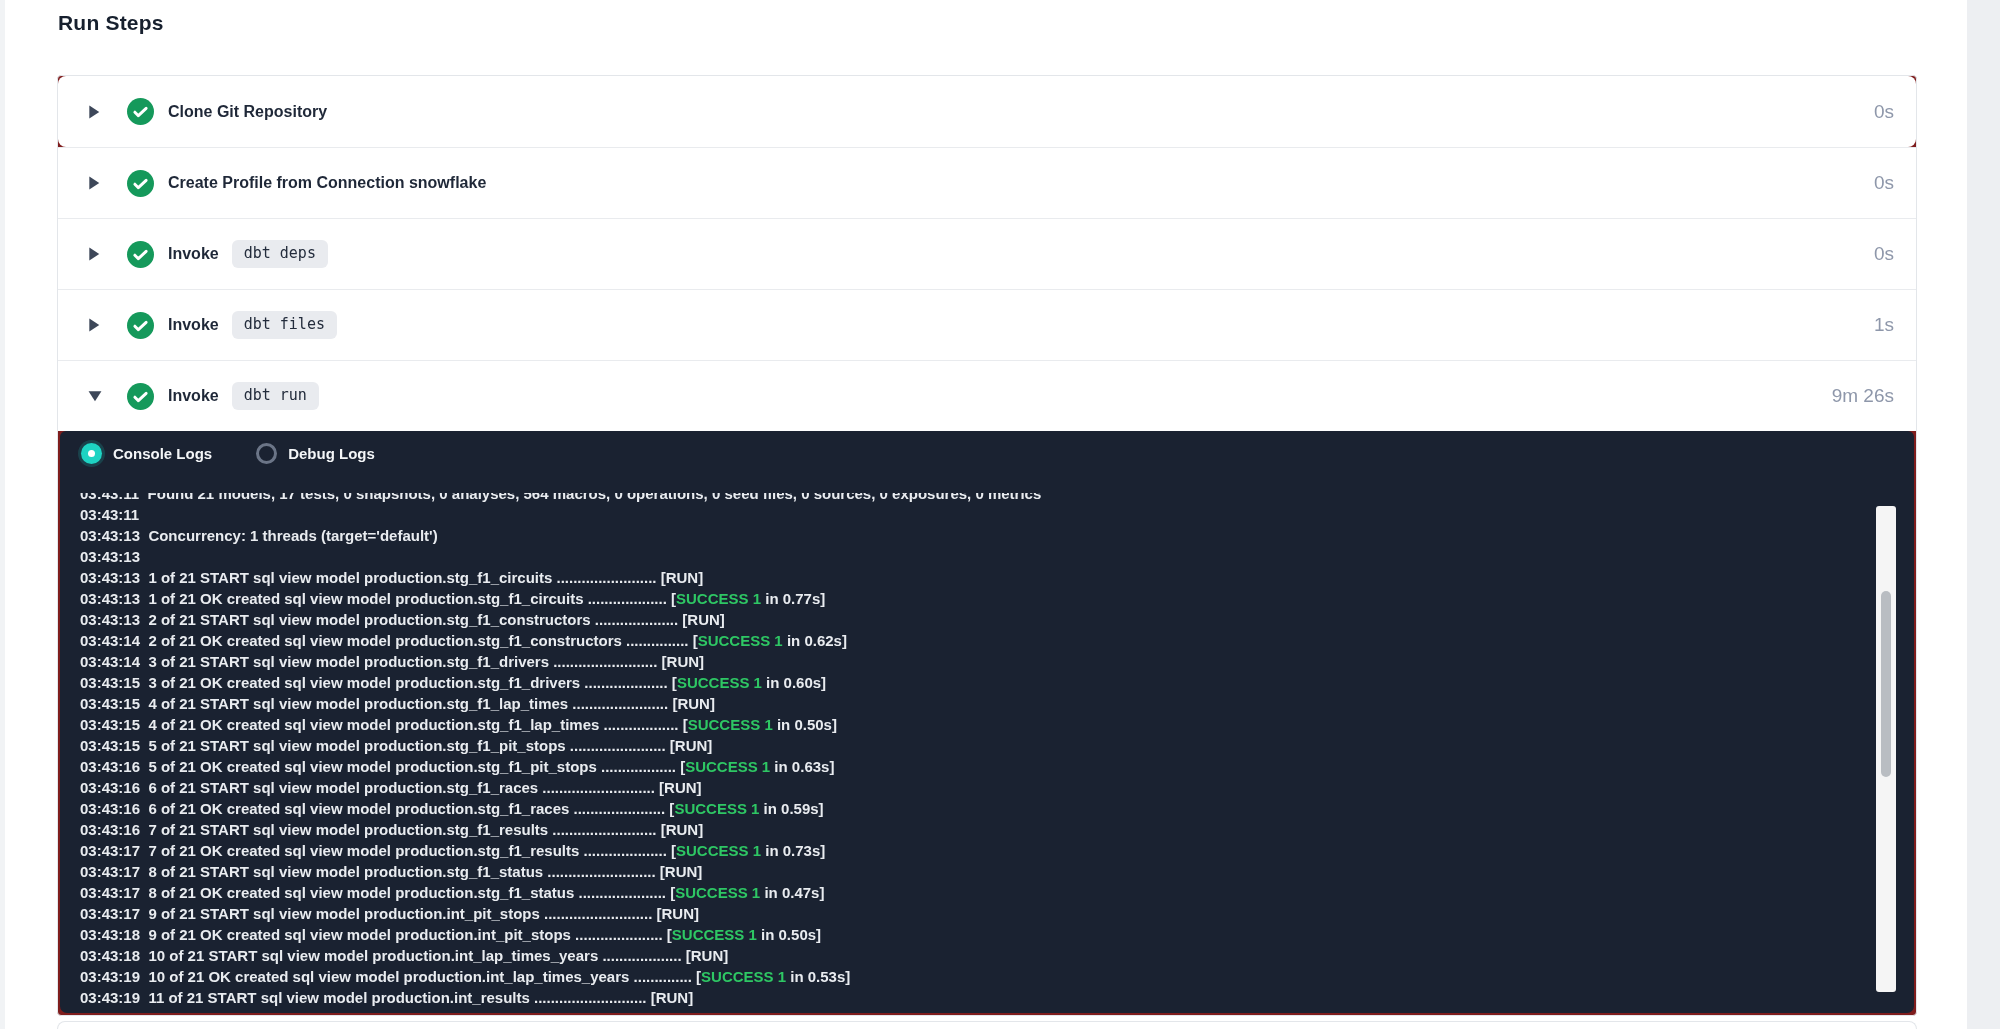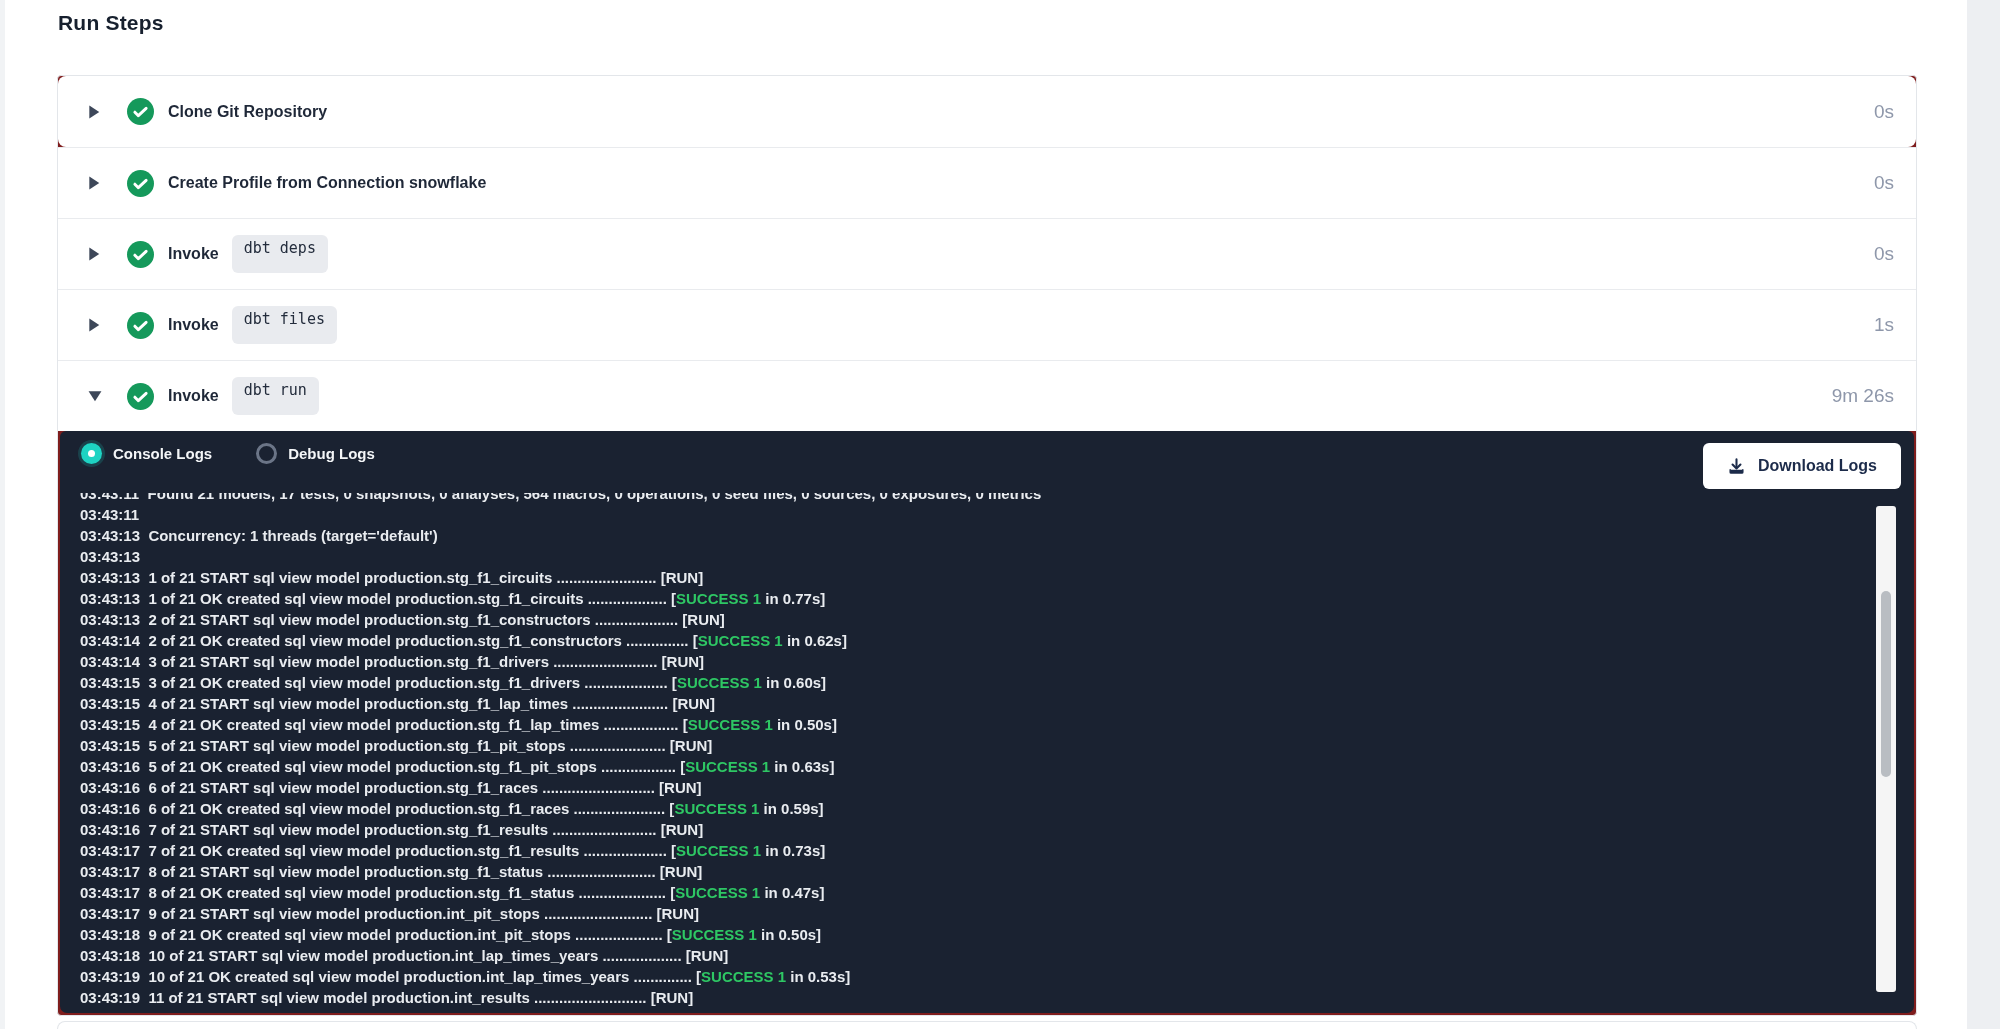--- a/index.html
+++ b/index.html
@@ -32,21 +32,21 @@
     display:flex;align-items:center;height:71px;
     padding:0 22px 0 30px;background:#fff;border-radius:8px;
   }
   .step-row + .step-row{border-top:1px solid #e9ebee;border-radius:0;}
   .caret{width:14px;height:15px;margin-right:25px;flex:0 0 auto;display:flex;align-items:center;cursor:pointer;}
   .caret svg{display:block;}
   .check{width:27px;height:27px;margin-right:14px;flex:0 0 auto;}
   .step-label{font-size:16px;font-weight:700;color:var(--label);}
   .cmd-chip{
     margin-left:13px;background:#e9ebef;border-radius:6px;
-    padding:4px 12px 16px;font-family:"DejaVu Sans Mono", monospace;
+    padding:4px 12px 6px;font-family:"DejaVu Sans Mono", monospace;
     font-size:15px;color:#232c3c;
   }
   .duration{margin-left:auto;font-size:19px;color:var(--muted);}
   .console-panel{
     position:relative;height:582px;margin:0 2px 2px 2px;
     background:var(--panel-bg);border-radius:6px 6px 7px 7px;
     overflow:hidden;
   }
   .console-header{
     position:absolute;left:21px;right:13px;top:12px;height:46px;
@@ -177,30 +177,20 @@
       <div id="log-tabs" style="display:flex;align-items:center;">
           <div class="radio-group">
             <span class="radio selected"></span>
             <span class="radio-label">Console Logs</span>
           </div>
           <div class="radio-group">
             <span class="radio unselected"></span>
             <span class="radio-label">Debug Logs</span>
           </div>
         </div>
-      <button class="download-btn">
-        <span style="display:flex;">
-          <svg width="19" height="19" viewBox="0 0 24 24" fill="none" stroke="#1c2b4a" stroke-width="2.6" stroke-linecap="round" stroke-linejoin="round">
-            <path d="M12 3v10"></path>
-            <path d="M7 9.5l5 5 5-5"></path>
-            <path d="M4 16v3.2c0 .6.5 1.1 1.1 1.1h13.8c.6 0 1.1-.5 1.1-1.1V16" fill="#1c2b4a" stroke-width="1.8"></path>
-          </svg>
-        </span>
-        <span>Download Logs</span>
-      </button>
     </div>
 
     <div class="log-viewport">
       <div class="log-lines" id="log-lines"><div class="log-line"><span>03:43:11  Found 21 models, 17 tests, 0 snapshots, 0 analyses, 564 macros, 0 operations, 0 seed files, 0 sources, 0 exposures, 0 metrics</span></div><div class="log-line"><span>03:43:11</span></div><div class="log-line"><span>03:43:13  Concurrency: 1 threads (target='default')</span></div><div class="log-line"><span>03:43:13</span></div><div class="log-line"><span>03:43:13  1 of 21 START sql view model production.stg_f1_circuits ........................</span><span> [RUN]</span></div><div class="log-line"><span>03:43:13  1 of 21 OK created sql view model production.stg_f1_circuits ...................</span><span> [</span><span class="green">SUCCESS 1</span><span> in 0.77s]</span></div><div class="log-line"><span>03:43:13  2 of 21 START sql view model production.stg_f1_constructors ....................</span><span> [RUN]</span></div><div class="log-line"><span>03:43:14  2 of 21 OK created sql view model production.stg_f1_constructors ...............</span><span> [</span><span class="green">SUCCESS 1</span><span> in 0.62s]</span></div><div class="log-line"><span>03:43:14  3 of 21 START sql view model production.stg_f1_drivers .........................</span><span> [RUN]</span></div><div class="log-line"><span>03:43:15  3 of 21 OK created sql view model production.stg_f1_drivers ....................</span><span> [</span><span class="green">SUCCESS 1</span><span> in 0.60s]</span></div><div class="log-line"><span>03:43:15  4 of 21 START sql view model production.stg_f1_lap_times .......................</span><span> [RUN]</span></div><div class="log-line"><span>03:43:15  4 of 21 OK created sql view model production.stg_f1_lap_times ..................</span><span> [</span><span class="green">SUCCESS 1</span><span> in 0.50s]</span></div><div class="log-line"><span>03:43:15  5 of 21 START sql view model production.stg_f1_pit_stops .......................</span><span> [RUN]</span></div><div class="log-line"><span>03:43:16  5 of 21 OK created sql view model production.stg_f1_pit_stops ..................</span><span> [</span><span class="green">SUCCESS 1</span><span> in 0.63s]</span></div><div class="log-line"><span>03:43:16  6 of 21 START sql view model production.stg_f1_races ...........................</span><span> [RUN]</span></div><div class="log-line"><span>03:43:16  6 of 21 OK created sql view model production.stg_f1_races ......................</span><span> [</span><span class="green">SUCCESS 1</span><span> in 0.59s]</span></div><div class="log-line"><span>03:43:16  7 of 21 START sql view model production.stg_f1_results .........................</span><span> [RUN]</span></div><div class="log-line"><span>03:43:17  7 of 21 OK created sql view model production.stg_f1_results ....................</span><span> [</span><span class="green">SUCCESS 1</span><span> in 0.73s]</span></div><div class="log-line"><span>03:43:17  8 of 21 START sql view model production.stg_f1_status ..........................</span><span> [RUN]</span></div><div class="log-line"><span>03:43:17  8 of 21 OK created sql view model production.stg_f1_status .....................</span><span> [</span><span class="green">SUCCESS 1</span><span> in 0.47s]</span></div><div class="log-line"><span>03:43:17  9 of 21 START sql view model production.int_pit_stops ..........................</span><span> [RUN]</span></div><div class="log-line"><span>03:43:18  9 of 21 OK created sql view model production.int_pit_stops .....................</span><span> [</span><span class="green">SUCCESS 1</span><span> in 0.50s]</span></div><div class="log-line"><span>03:43:18  10 of 21 START sql view model production.int_lap_times_years ...................</span><span> [RUN]</span></div><div class="log-line"><span>03:43:19  10 of 21 OK created sql view model production.int_lap_times_years ..............</span><span> [</span><span class="green">SUCCESS 1</span><span> in 0.53s]</span></div><div class="log-line"><span>03:43:19  11 of 21 START sql view model production.int_results ...........................</span><span> [RUN]</span></div></div>
     </div>
 
     <div class="log-scrollbar">
       <div class="log-scroll-thumb"></div>
     </div>
   </div>

